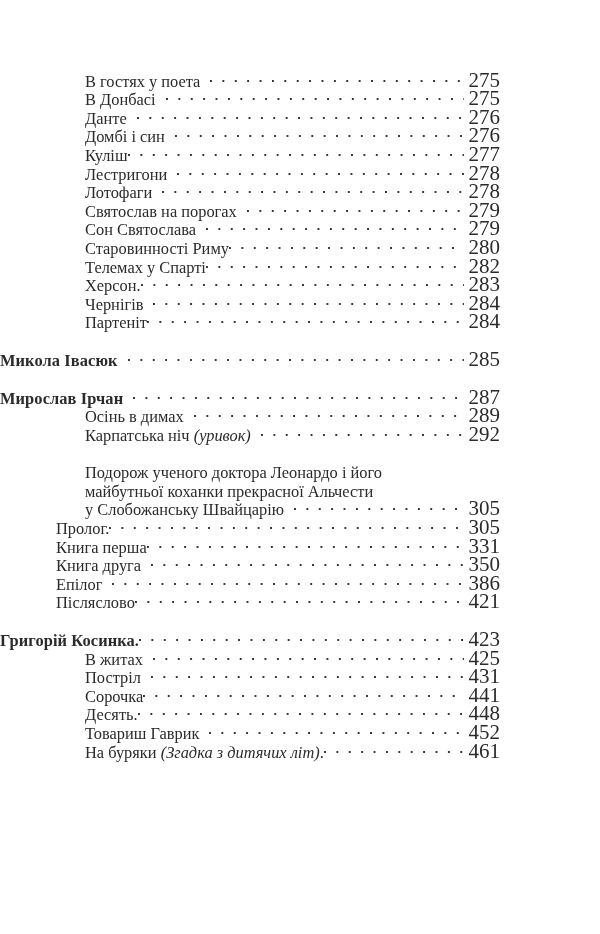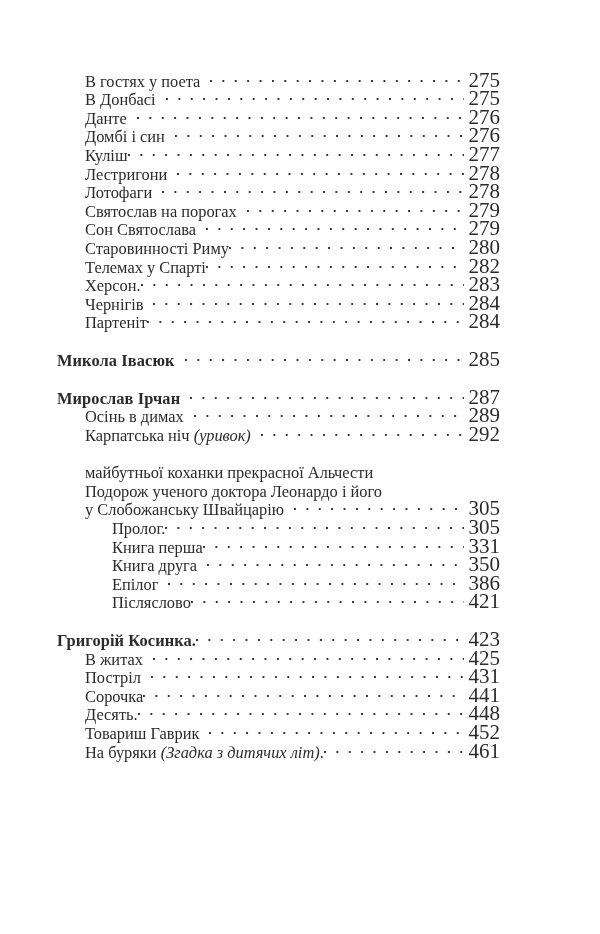--- a/index.html
+++ b/index.html
@@ -35,23 +35,23 @@
   .toc-row {
     display: flex;
     align-items: baseline;
     height: 18.6px;
     line-height: 18.6px;
     font-size: 16.4px;
     white-space: nowrap;
   }
 
   
-  .lvl-author   { padding-left: 57px; }
+  .lvl-author   { }
   .lvl-1        { padding-left: 85px; }
-  .lvl-2        { padding-left: 112px; }
+  .lvl-2        { padding-left: 56px; }
 
   .toc-row.author .title {
     font-weight: bold;
     letter-spacing: 0.1px;
   }
 
   .title {
     flex: 0 0 auto;
   }
   .title .it {
@@ -187,26 +187,26 @@
         <span class="leader wide"></span>
         <span class="pageno">289</span>
       </div>
       <div class="toc-row lvl-1">
         <span class="title">Карпатська ніч <span class="it">(уривок)</span></span>
         <span class="leader wide"></span>
         <span class="pageno">292</span>
       </div>
       <div class="gap-md"></div>
       <div class="toc-row lvl-1 cont">
+        <span class="title">Подорож ученого доктора Леонардо і його</span>
+        <span class="leader wide"></span>
+        <span class="pageno"></span>
+      </div>
+      <div class="toc-row lvl-1 cont">
         <span class="title">майбутньої коханки прекрасної Альчести</span>
-        <span class="leader wide"></span>
-        <span class="pageno"></span>
-      </div>
-      <div class="toc-row lvl-1 cont">
-        <span class="title">Подорож ученого доктора Леонардо і його</span>
         <span class="leader wide"></span>
         <span class="pageno"></span>
       </div>
       <div class="toc-row lvl-1">
         <span class="title">у Слобожанську Швайцарію</span>
         <span class="leader wide"></span>
         <span class="pageno">305</span>
       </div>
       <div class="toc-row lvl-2">
         <span class="title">Пролог.</span>

